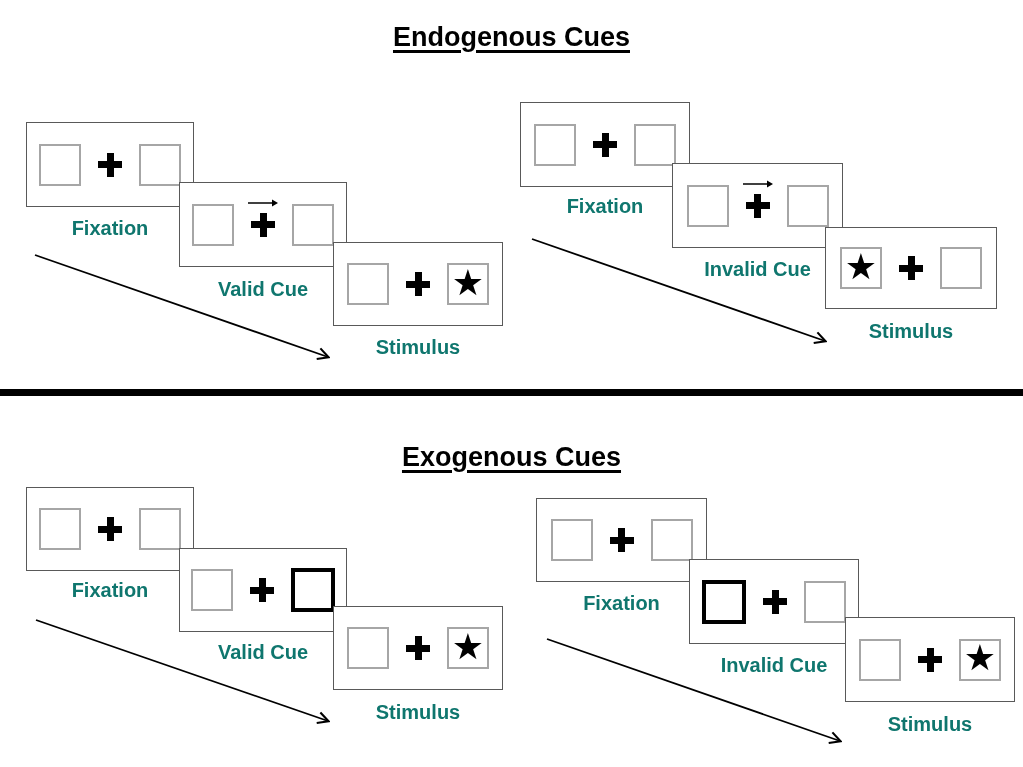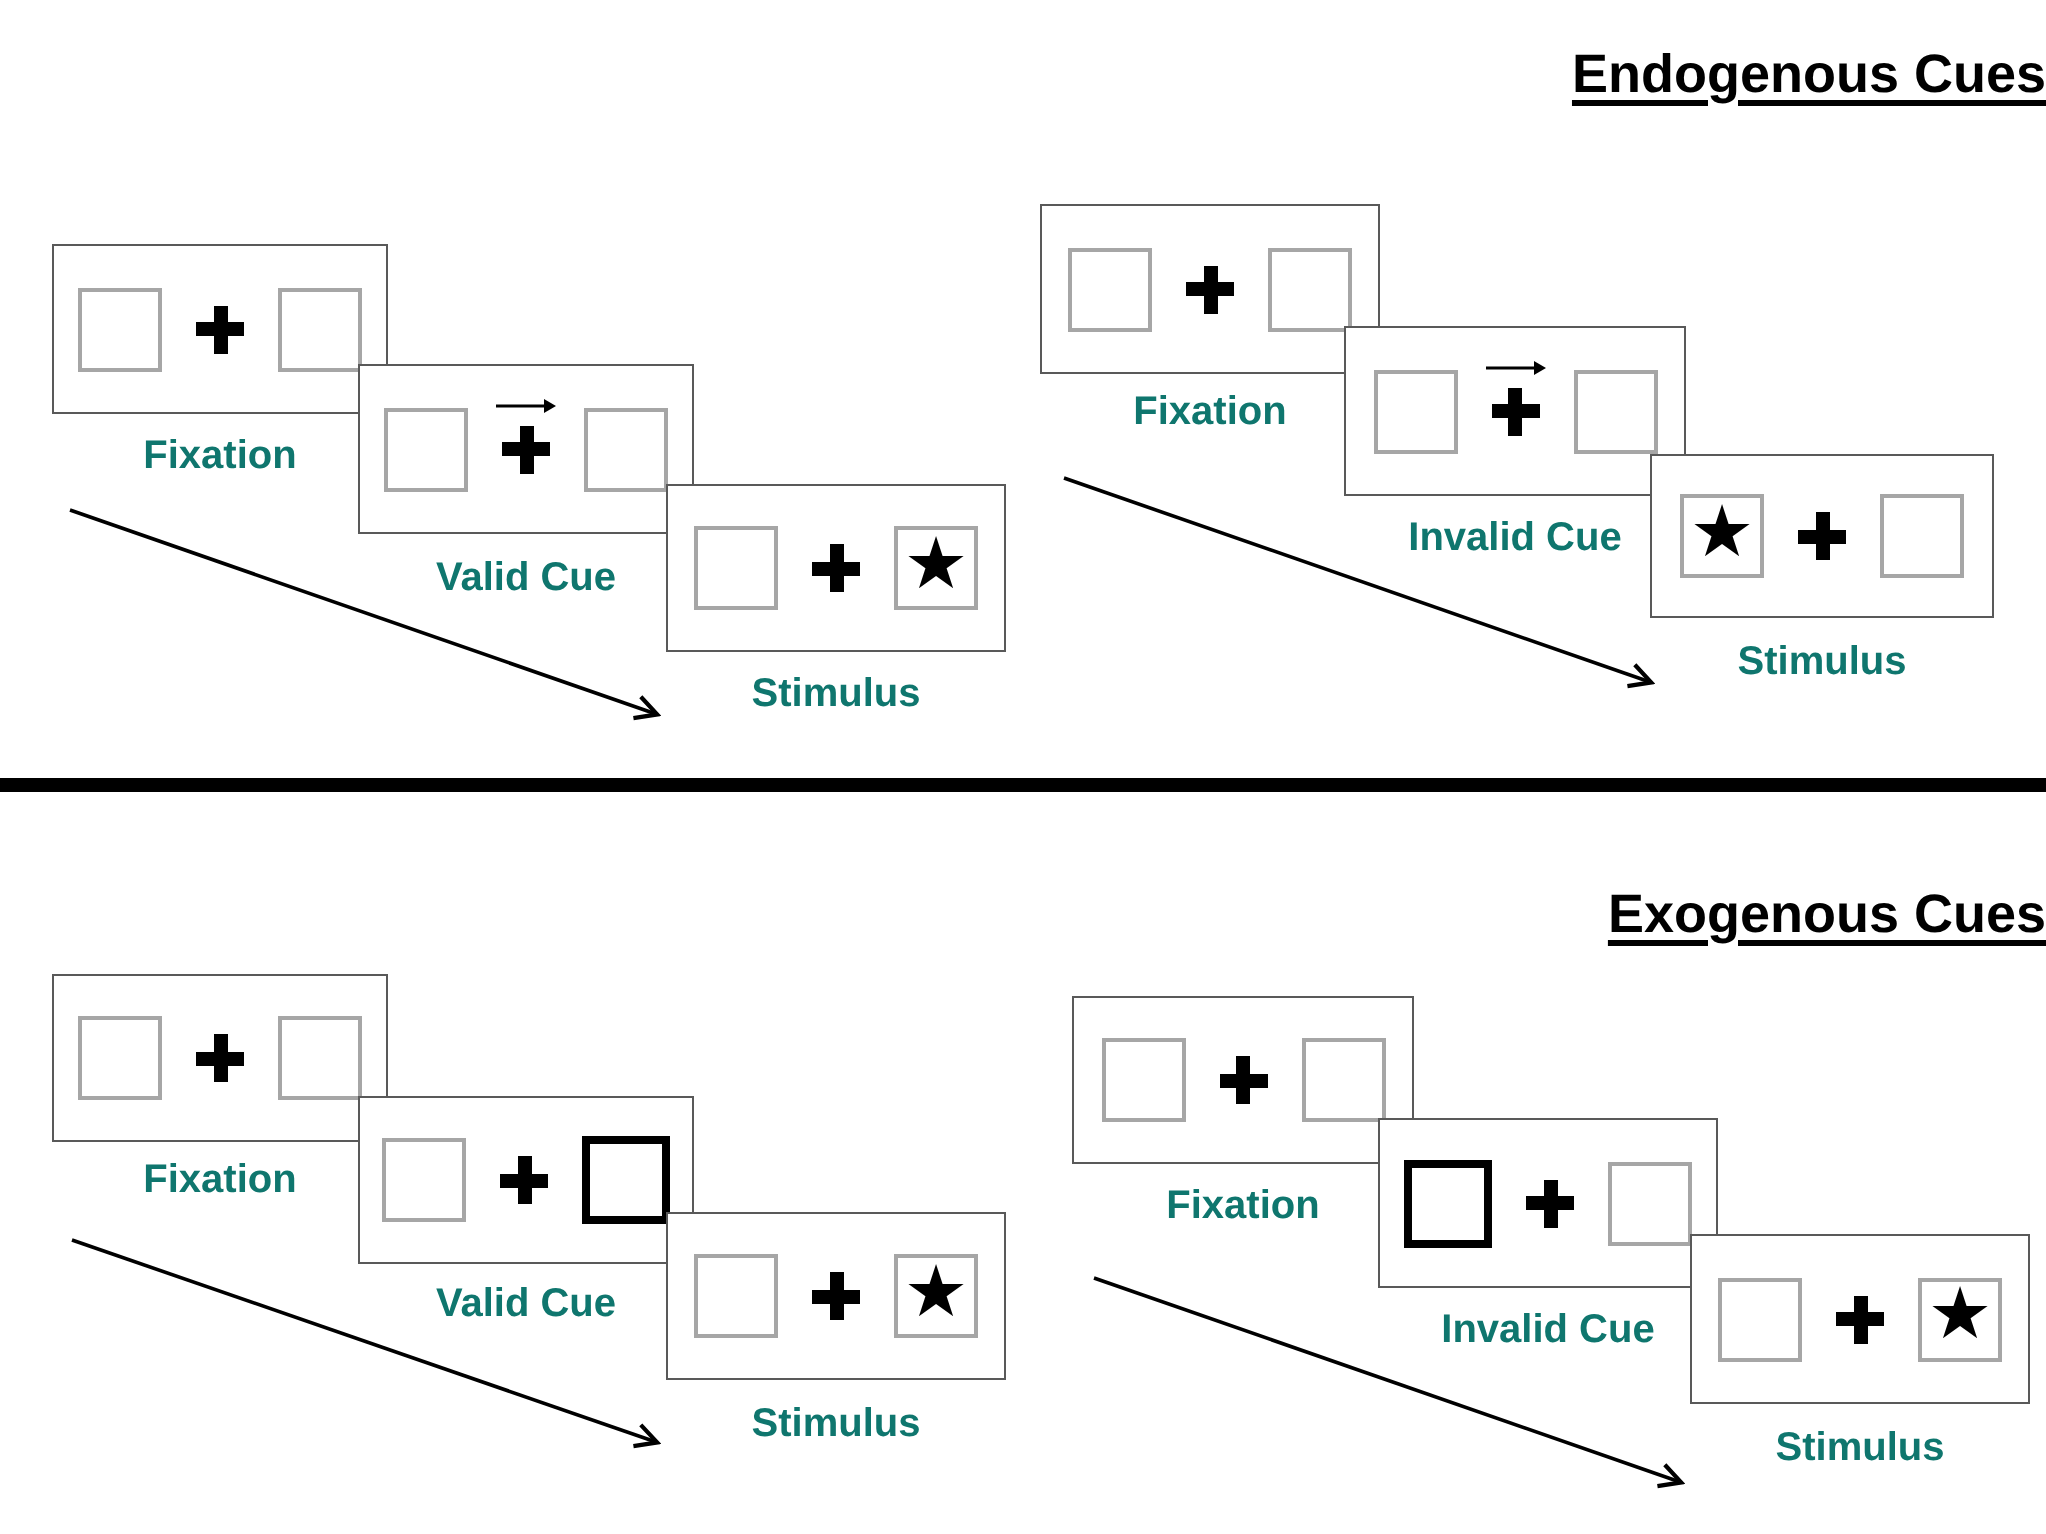--- a/index.html
+++ b/index.html
@@ -7,21 +7,21 @@
     width:1023px; height:767px;
     background:#ffffff;
     font-family:"Liberation Sans", sans-serif;
     position:relative;
     overflow:hidden;
   }
   .stage { position:absolute; left:0; top:0; width:1023px; height:767px; }
 
   .title {
     position:absolute; left:0; width:100%;
-    text-align:right; font-weight:bold; font-size:27px; color:#000;
+    text-align:center; font-weight:bold; font-size:27px; color:#000;
   }
   .title span { text-decoration:underline; text-decoration-thickness:3px; text-underline-offset:4px; }
 
   .divider {
     position:absolute; left:0; top:389px; width:1023px; height:7px;
     background:#000;
   }
 
   .arrows-layer { position:absolute; left:0; top:0; z-index:1; }
 

